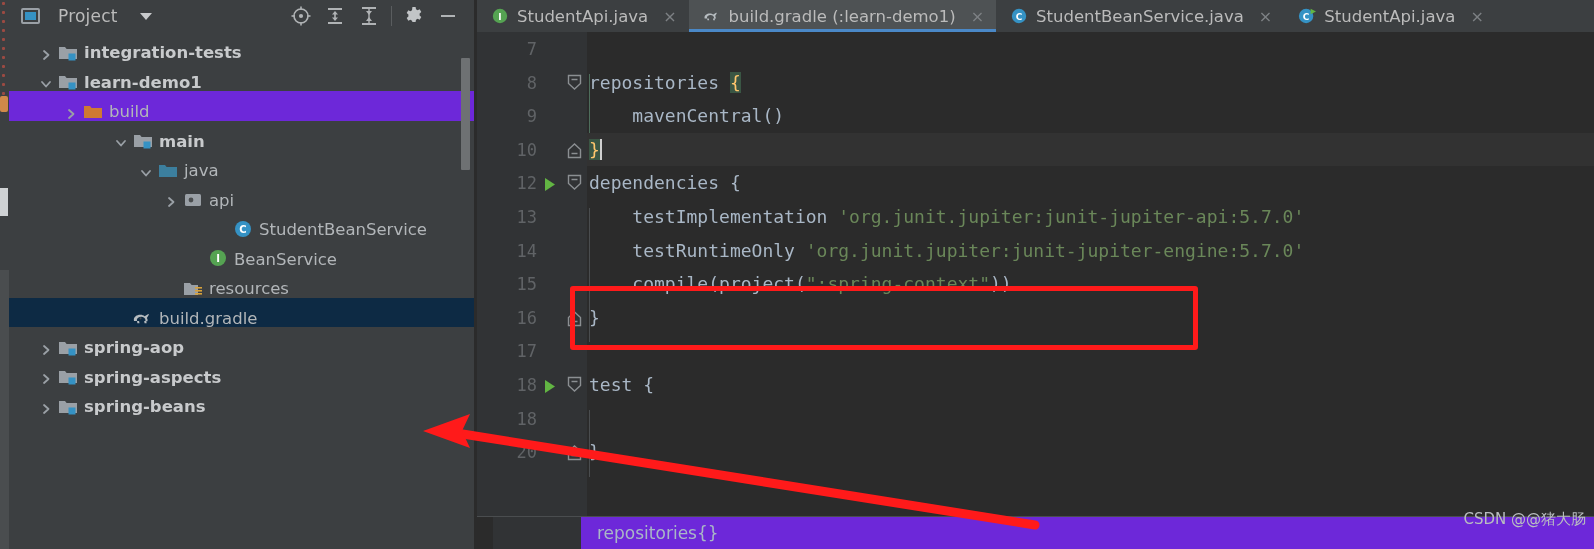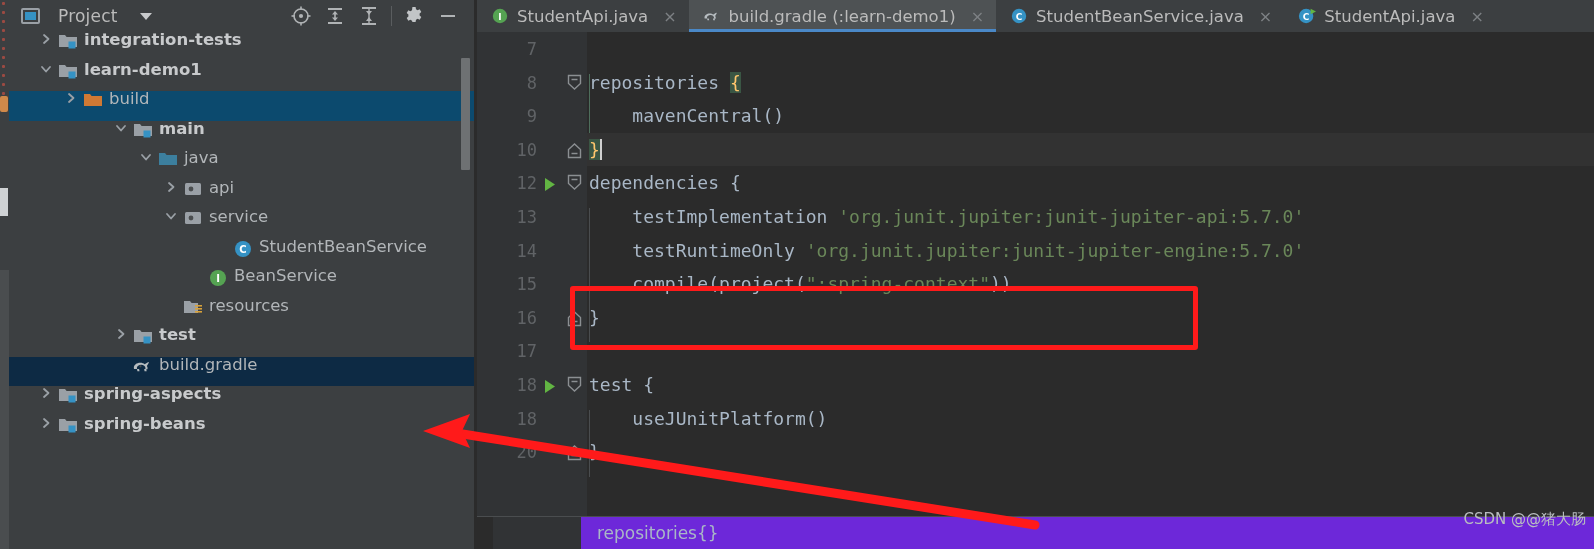--- a/index.html
+++ b/index.html
@@ -49,25 +49,25 @@
     margin-left:auto; display:flex; align-items:center; gap:0px; padding-right:10px;
   }
   .tool-btn {
     width:34px; height:30px; display:flex; align-items:center; justify-content:center;
   }
   .tool-sep { width:1px; height:20px; background:#5a5d5f; margin:0 5px; }
 
   
   .tree { position:absolute; left:0; top:32px; width:466px; height:517px; overflow:hidden; }
   .row {
-    position:relative; height:29.5px; display:flex; align-items:flex-start;
+    position:relative; height:29.5px; display:flex; align-items:flex-end;
     white-space:nowrap; color:#bbbbbb;
     font-family: "DejaVu Sans", sans-serif; font-size:16.5px;
   }
-  .row.sel-build { background:#0c4a6e; }
+  .row.sel-build { background:#6d28d9; }
   .row.sel-gradle { background:#0d2a44; }
   .twisty {
     width:22px; display:flex; align-items:center; justify-content:center; flex:0 0 auto;
     color:#9aa0a6; font-size:15px;
   }
   .twisty svg { display:block; }
   .ico { width:22px; display:flex; align-items:center; justify-content:center; flex:0 0 auto; margin-right:5px;}
   .lbl { line-height:1; }
   .lbl.bold { font-weight:bold; color:#c8cacc; }
   .lbl.plain { color:#b2b6b9; }
@@ -308,35 +308,20 @@
           </span>
           <span class="ico">
             <svg width="20" height="18" viewBox="0 0 20 18">
              <rect x="2" y="3" width="16" height="12" rx="1.5" fill="#9aa0a6"></rect>
              <circle cx="8" cy="9" r="2.4" fill="#4a4d4f"></circle>
            </svg>
           </span>
           <span class="lbl plain">api</span>
         </div>
         <div class="row">
-          <span style="flex: 0 0 auto; width: 151px;"></span>
-          <span class="twisty">
-            <svg width="14" height="14" viewBox="0 0 14 14">
-        <polyline points="3,5 7,9.5 11,5" fill="none" stroke="#9aa0a6" stroke-width="1.8" stroke-linecap="round" stroke-linejoin="round"></polyline>
-            </svg>
-          </span>
-          <span class="ico">
-            <svg width="20" height="18" viewBox="0 0 20 18">
-             <rect x="2" y="3" width="16" height="12" rx="1.5" fill="#9aa0a6"></rect>
-             <circle cx="8" cy="9" r="2.4" fill="#4a4d4f"></circle>
-           </svg>
-          </span>
-          <span class="lbl plain">service</span>
-        </div>
-        <div class="row">
           <span style="flex: 0 0 auto; width: 201px;"></span>
           <span class="twisty"></span>
           <span class="ico">
             <svg width="20" height="20" viewBox="0 0 20 20">
              <circle cx="10" cy="10" r="8" fill="#3592c4"></circle>
              <text x="10" y="14" font-size="10" font-weight="bold" fill="#ffffff" text-anchor="middle" font-family="DejaVu Sans, sans-serif">C</text>
            </svg>
           </span>
           <span class="lbl plain">StudentBeanService</span>
         </div>
@@ -357,46 +342,46 @@
           <span class="ico">
             <svg width="20" height="18" viewBox="0 0 20 18">
              <path fill="#9aa0a6" d="M1 3h6l1.6 2H15v10H1z"></path>
              <rect x="12" y="7" width="7" height="1.6" fill="#d8a13a"></rect>
              <rect x="12" y="10" width="7" height="1.6" fill="#d8a13a"></rect>
              <rect x="12" y="13" width="7" height="1.6" fill="#d8a13a"></rect>
            </svg>
           </span>
           <span class="lbl plain">resources</span>
         </div>
-        <div class="row">
-          <span style="flex: 0 0 auto; width: 101px;"></span>
-          <span class="twisty">
-            <svg width="14" height="14" viewBox="0 0 14 14">
-        <polyline points="5,3 9.5,7 5,11" fill="none" stroke="#9aa0a6" stroke-width="1.8" stroke-linecap="round" stroke-linejoin="round"></polyline>
-            </svg>
-          </span>
-          <span class="ico">
-            <svg width="20" height="18" viewBox="0 0 20 18">
-             <path fill="#9aa0a6" d="M1 3h6l1.6 2H19v10H1z"></path>
-             <rect x="10.5" y="9.5" width="7" height="7" fill="#3592c4"></rect>
-           </svg>
-          </span>
-          <span class="lbl bold">test</span>
-        </div>
         <div class="row sel-gradle">
           <span style="flex: 0 0 auto; width: 101px;"></span>
           <span class="twisty"></span>
           <span class="ico">
             <svg width="24" height="18" viewBox="0 0 24 18">
              <path fill="#b6bcc0" d="M2 11c0-3 3-5.5 7-5.5 2 0 3.6.6 4.8 1.5l3.6-2.2c.5-.3 1.1.3.8.8l-2 3.3c.5.7.8 1.5.8 2.4 0 .4-.1.8-.2 1.2h-2.3c.1-.4.2-.8.2-1.2 0-2-2.2-3.6-4.7-3.6S5.3 9.3 5.3 11c0 .4.1.8.2 1.2H2.2C2.1 11.8 2 11.4 2 11z"></path>
              <circle cx="9.3" cy="9.4" r="1.1" fill="#4a4d4f"></circle>
              <path fill="#b6bcc0" d="M5.5 12.2h2.2l.5 2.4H5.9zM13.3 12.2h2.2l.5 2.4h-2.3z"></path>
            </svg>
           </span>
           <span class="lbl plain">build.gradle</span>
+        </div>
+        <div class="row">
+          <span style="flex: 0 0 auto; width: 26px;"></span>
+          <span class="twisty">
+            <svg width="14" height="14" viewBox="0 0 14 14">
+        <polyline points="5,3 9.5,7 5,11" fill="none" stroke="#9aa0a6" stroke-width="1.8" stroke-linecap="round" stroke-linejoin="round"></polyline>
+            </svg>
+          </span>
+          <span class="ico">
+            <svg width="20" height="18" viewBox="0 0 20 18">
+             <path fill="#9aa0a6" d="M1 3h6l1.6 2H19v10H1z"></path>
+             <rect x="10.5" y="9.5" width="7" height="7" fill="#3592c4"></rect>
+           </svg>
+          </span>
+          <span class="lbl bold">spring-aop</span>
         </div>
         <div class="row">
           <span style="flex: 0 0 auto; width: 26px;"></span>
           <span class="twisty">
             <svg width="14" height="14" viewBox="0 0 14 14">
         <polyline points="5,3 9.5,7 5,11" fill="none" stroke="#9aa0a6" stroke-width="1.8" stroke-linecap="round" stroke-linejoin="round"></polyline>
             </svg>
           </span>
           <span class="ico">
             <svg width="20" height="18" viewBox="0 0 20 18">
@@ -547,21 +532,20 @@
                 <path d="M2 1 L12 7.5 L2 14 Z" fill="#62b543"></path>
               </svg></span>
             <span class="fold"><svg width="15" height="18" viewBox="0 0 15 18">
         <path d="M1.5 1.5h12v8l-6 5.5-6-5.5z" fill="none" stroke="#8b8f92" stroke-width="1.4"></path>
         <line x1="4.5" y1="5.5" x2="10.5" y2="5.5" stroke="#8b8f92" stroke-width="1.5"></line>
               </svg></span>
             <span class="ctext">test {</span>
           </div>
           <div class="cline">
             <span class="lnum">18</span>
-            <span class="ctext">    useJUnitPlatform()</span>
           </div>
           <div class="cline">
             <span class="lnum">20</span>
             <span class="fold"><svg width="15" height="18" viewBox="0 0 15 18">
         <path d="M1.5 16.5h12v-8l-6-5.5-6 5.5z" fill="none" stroke="#8b8f92" stroke-width="1.4"></path>
         <line x1="4.5" y1="12.5" x2="10.5" y2="12.5" stroke="#8b8f92" stroke-width="1.5"></line>
               </svg></span>
             <span class="ctext">}</span>
           </div>
         </div>

